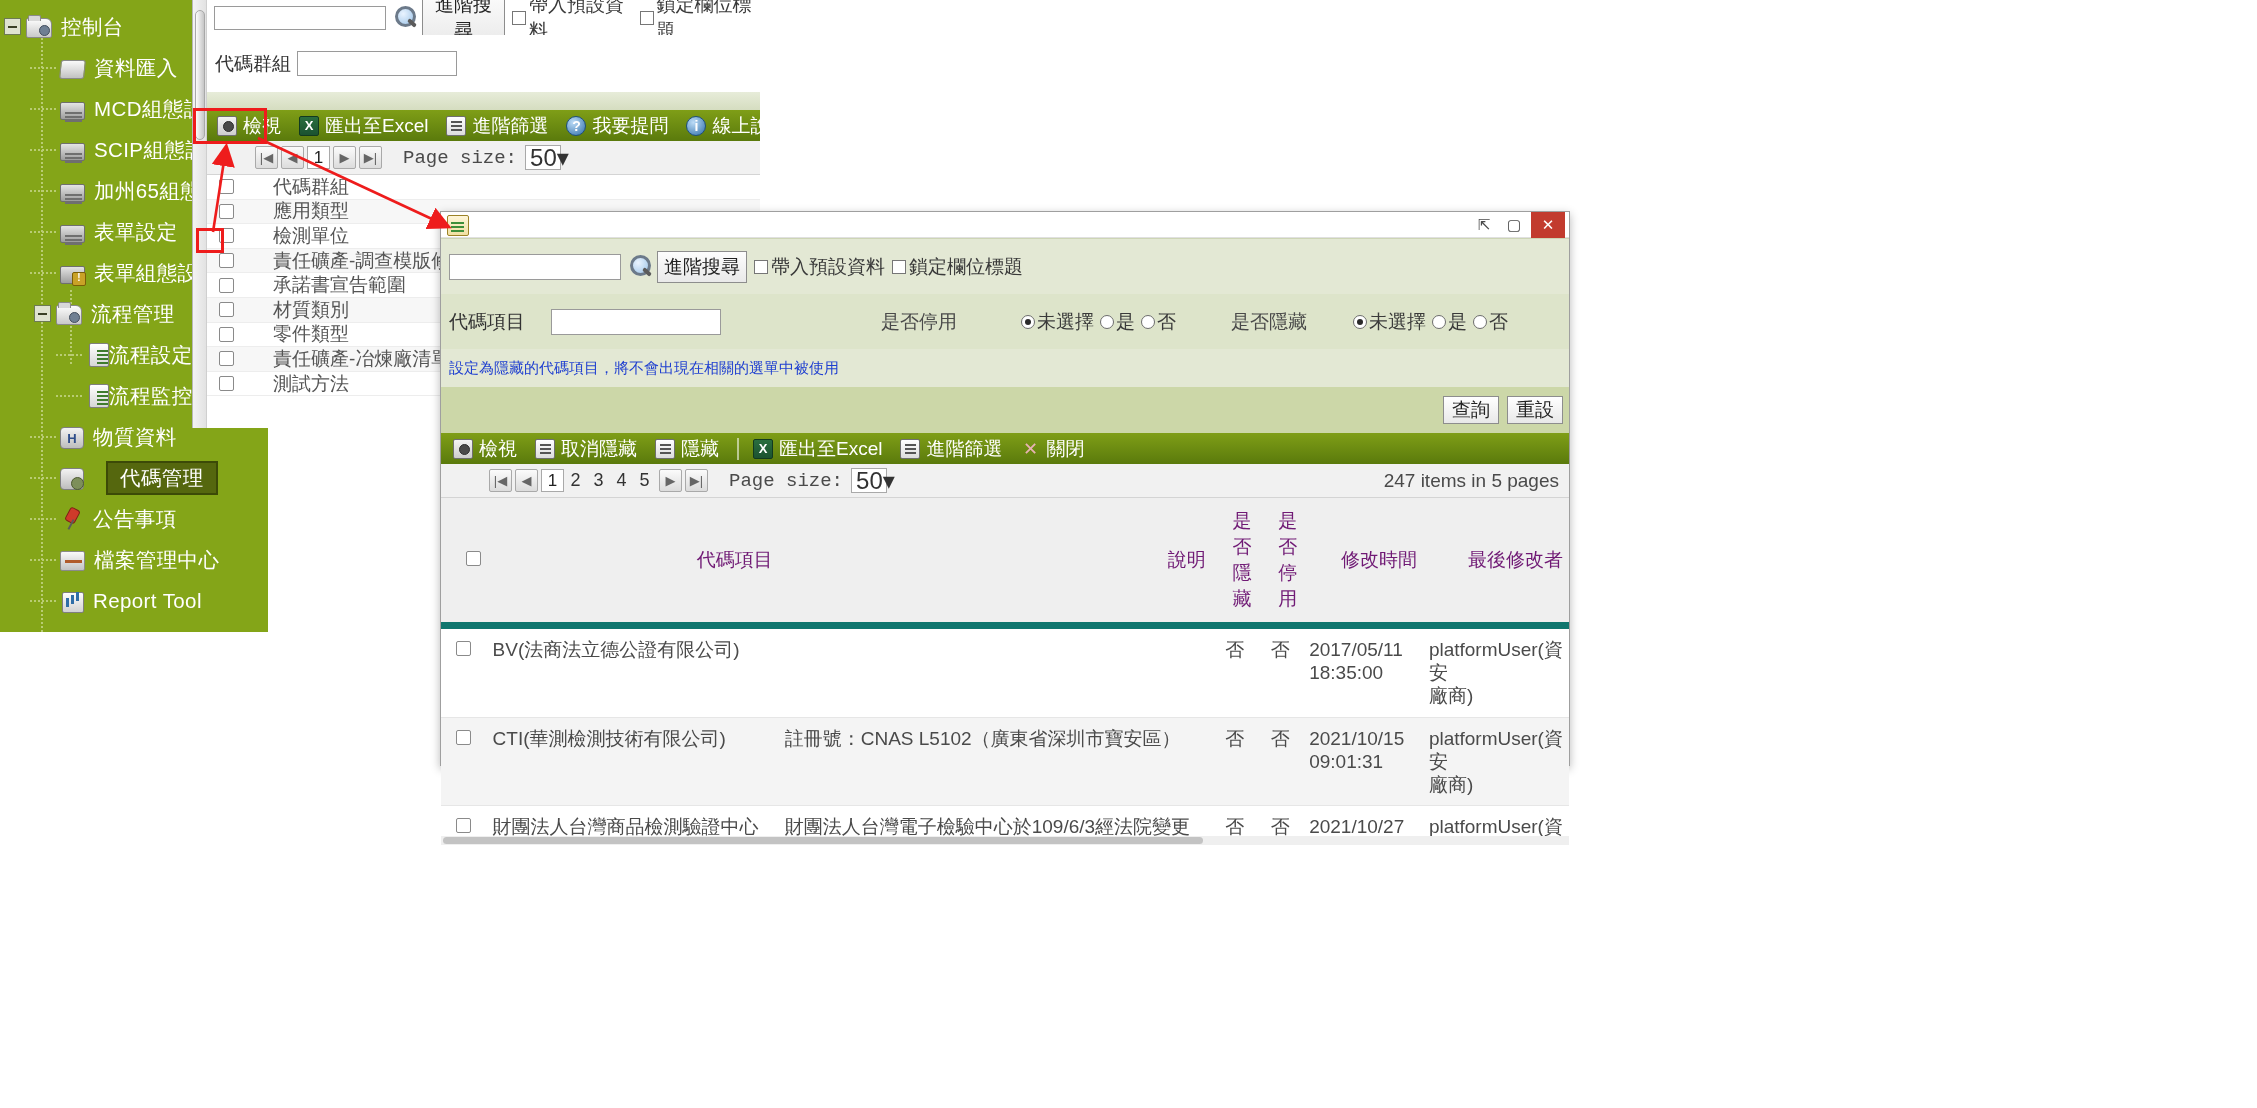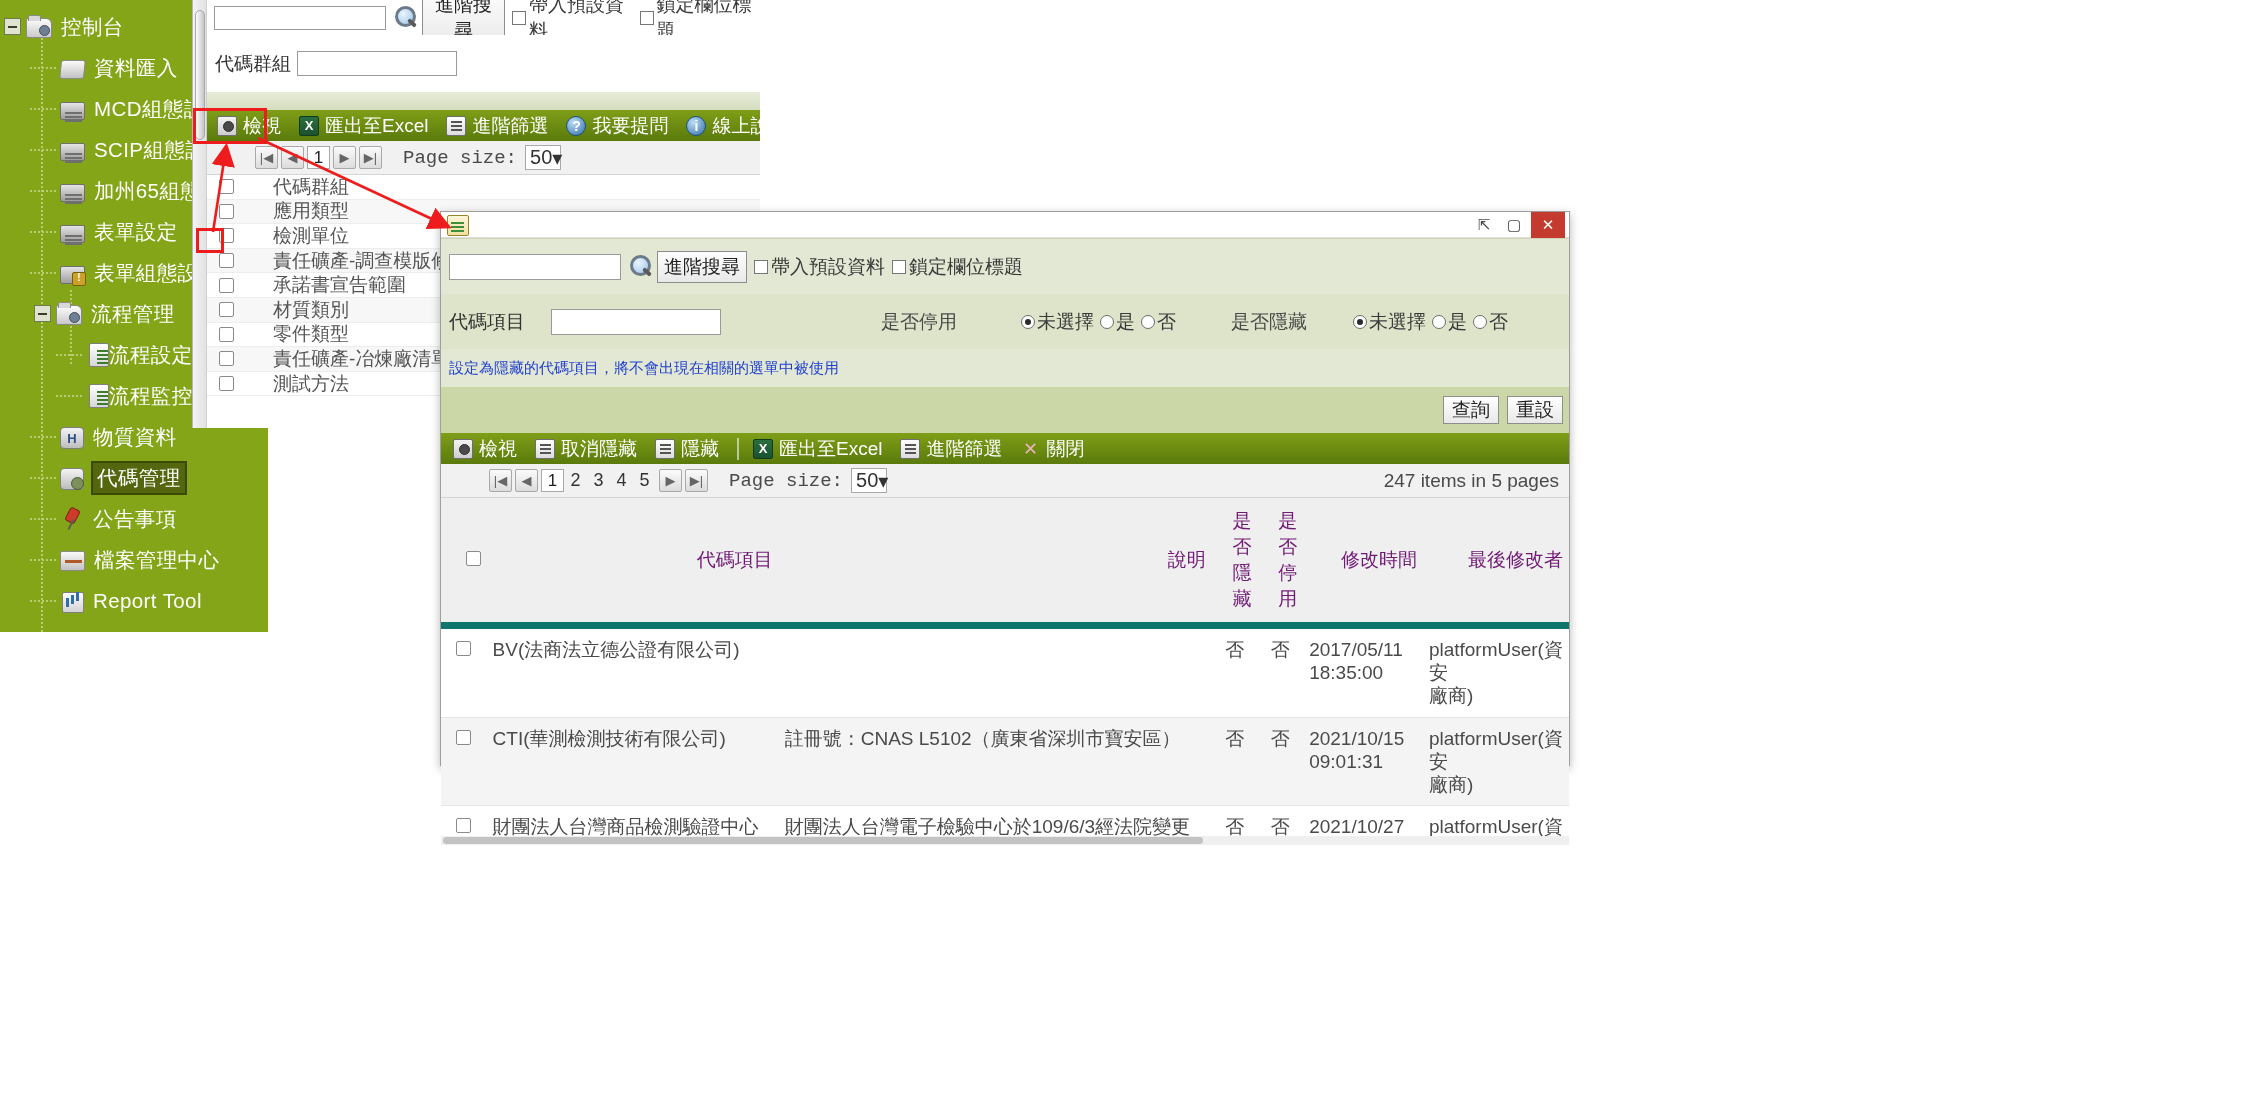--- a/index.html
+++ b/index.html
@@ -48,21 +48,22 @@
   .vline2{
     position:absolute;left:70px;top:290px;height:74px;width:0;border-left:2px dotted #b9cc73;
   }
   .nav-ico{
     width:28px;height:26px;flex:0 0 auto;margin-right:9px;position:relative;
   }
   .nav-label{ font-size:20.5px; letter-spacing:.4px; }
   .nav-row.selected .nav-label{
     background:#55670e;
     outline:2px solid #3c4a07;
-    padding:1px 4px;
+    padding:1px 12px;
+    margin-left:15px;
   }
 
   
   .ic-folder{
     background:linear-gradient(#fdfdfd,#c9c9c9);
     border:1px solid #8a8a8a;border-radius:2px 6px 2px 2px;
     width:26px;height:20px;margin-top:3px;
   }
   .ic-folder::before{
     content:"";position:absolute;left:1px;top:-4px;width:11px;height:5px;
@@ -245,21 +246,21 @@
     display:flex;align-items:center;justify-content:center;font-size:13px;color:#666;
     cursor:pointer;flex:0 0 auto;
   }
   .pg-cur{
     width:23px;height:23px;margin-right:3px;background:#fff;border:1px solid #a9a9a9;
     display:flex;align-items:center;justify-content:center;font-size:17px;color:#222;flex:0 0 auto;
   }
   .pg-size-lbl{ margin-left:18px;font-size:19px;color:#4a4a4a;font-family:Liberation Mono, monospace; }
   .pg-sel{
     margin-left:8px;width:36px;height:25px;border:1px solid #a9a9a9;background:#fff;
-    display:flex;align-items:center;justify-content:space-between;padding:0 4px;font-size:20px;
+    display:flex;align-items:center;justify-content:space-between;padding:0 4px;font-size:24px;
     color:#333;cursor:pointer;
   }
   .bp-list{ position:absolute;left:14px;top:175px;width:553px;height:253px;background:#fff; }
   .bp-row{
     height:24.6px;display:flex;align-items:center;border-bottom:1px solid #ededed;
     font-size:19px;color:#555;
   }
   .bp-row.alt{ background:#f7f7f7; }
   .bp-row .rcb{
     width:15px;height:15px;border:1px solid #8a8a8a;background:#fff;border-radius:2px;

